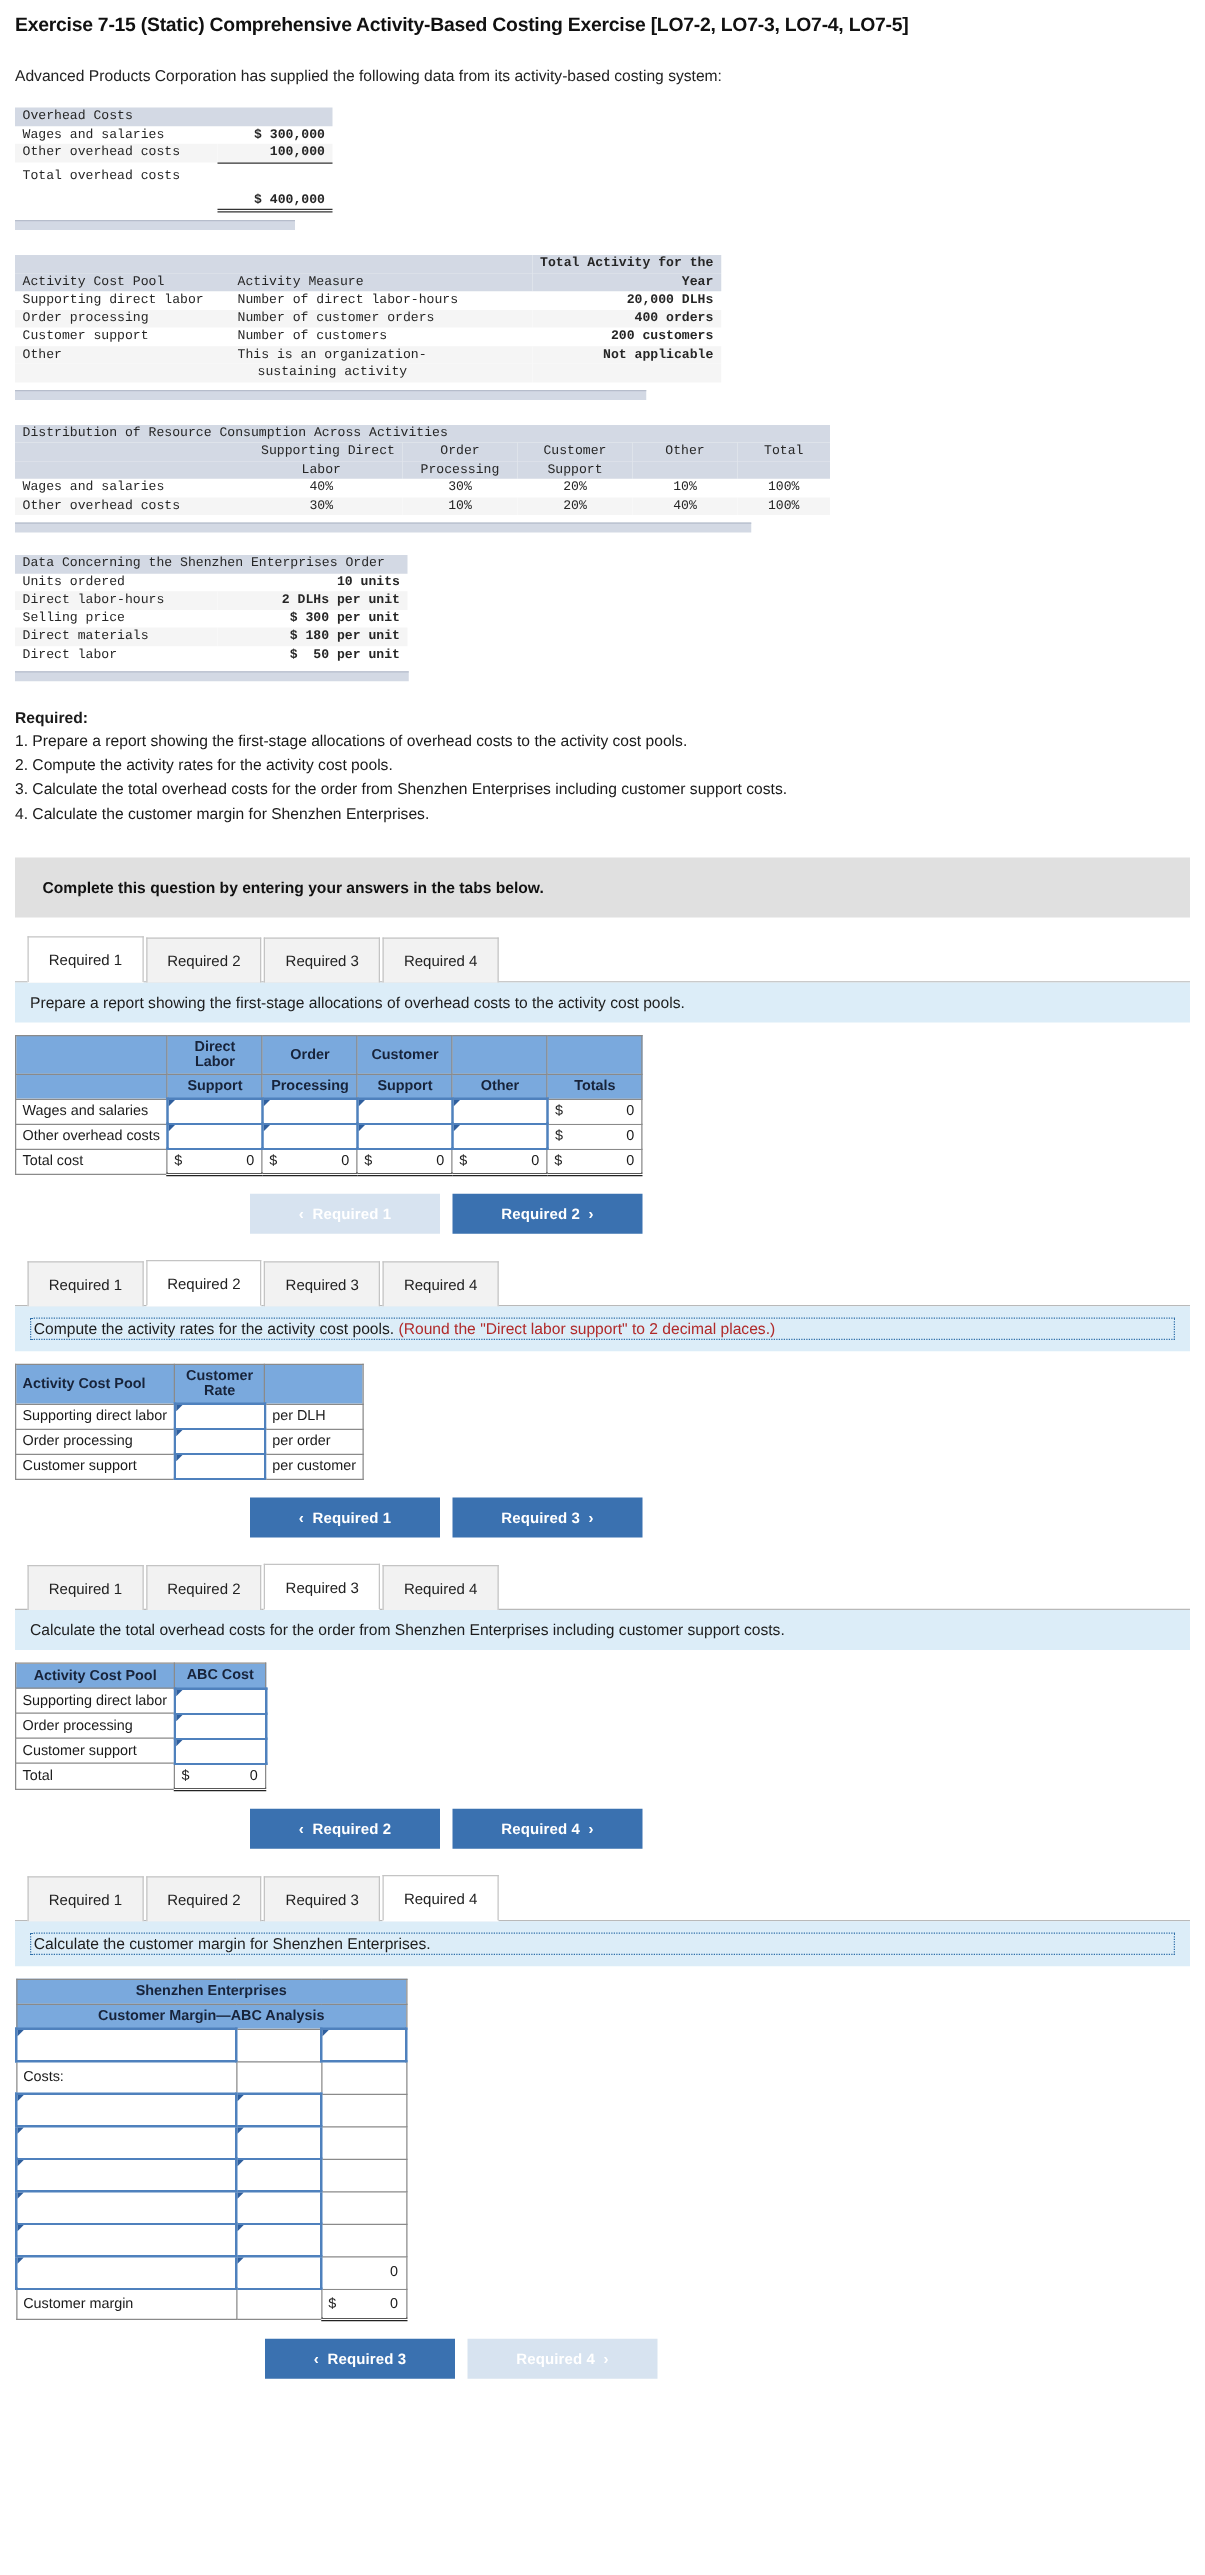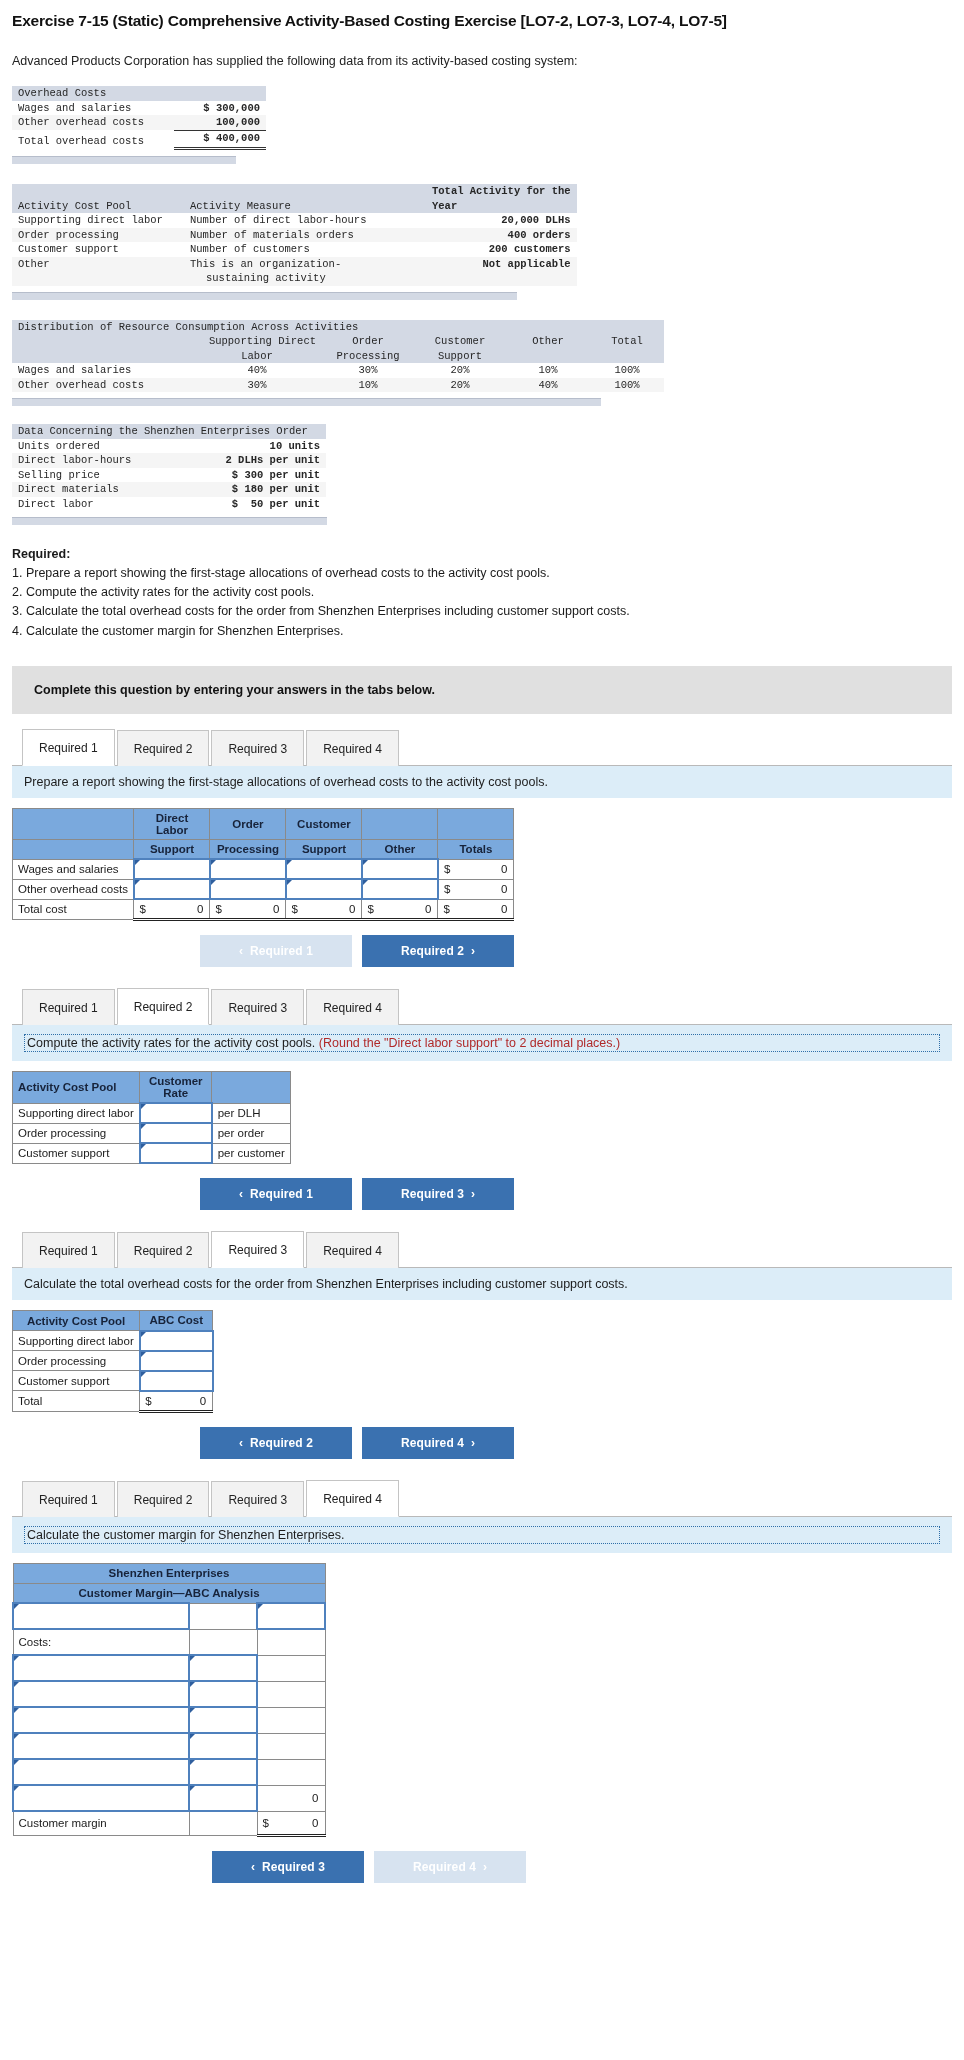--- a/index.html
+++ b/index.html
@@ -184,48 +184,48 @@
       <tr>
             <td style="width:150px">Wages and salaries</td>
           <td class="num" style="width:80px">$ 300,000</td>
           </tr>
       <tr class="alt">
             <td>Other overhead costs</td>
           <td class="num u-single">100,000</td>
           </tr>
       <tr>
             <td style="padding-top:6px">Total overhead costs</td>
-          <td class="num u-double" style="padding-top:2px">$ 400,000</td>
+          <td class="num u-double" style="padding-top:24px">$ 400,000</td>
           </tr>
     </tbody>
       </table>
     <div class="footbar" style="width:224px"></div>
   </div>
 
   <div class="tbl-wrap" style="margin-top:20px">
     <table class="mono-tbl">
       <tbody>
           <tr class="hdr">
         <td style="width:160px"></td>
         <td style="width:230px"></td>
         <td class="num" style="width:125px">Total Activity for the</td>
       </tr>
       <tr class="hdr">
         <td>Activity Cost Pool</td>
         <td>Activity Measure</td>
-        <td class="num" style="text-align:left">Year</td>
+        <td class="num" style="text-align:right">Year</td>
       </tr>
       <tr>
         <td>Supporting direct labor</td>
         <td>Number of direct labor-hours</td>
         <td class="num">20,000 DLHs</td>
       </tr>
       <tr class="alt">
         <td>Order processing</td>
-        <td>Number of materials orders</td>
+        <td>Number of customer orders</td>
         <td class="num">400 orders</td>
       </tr>
       <tr>
         <td>Customer support</td>
         <td>Number of customers</td>
         <td class="num">200 customers</td>
       </tr>
       <tr class="alt">
         <td>Other</td>
         <td>This is an organization-</td>

